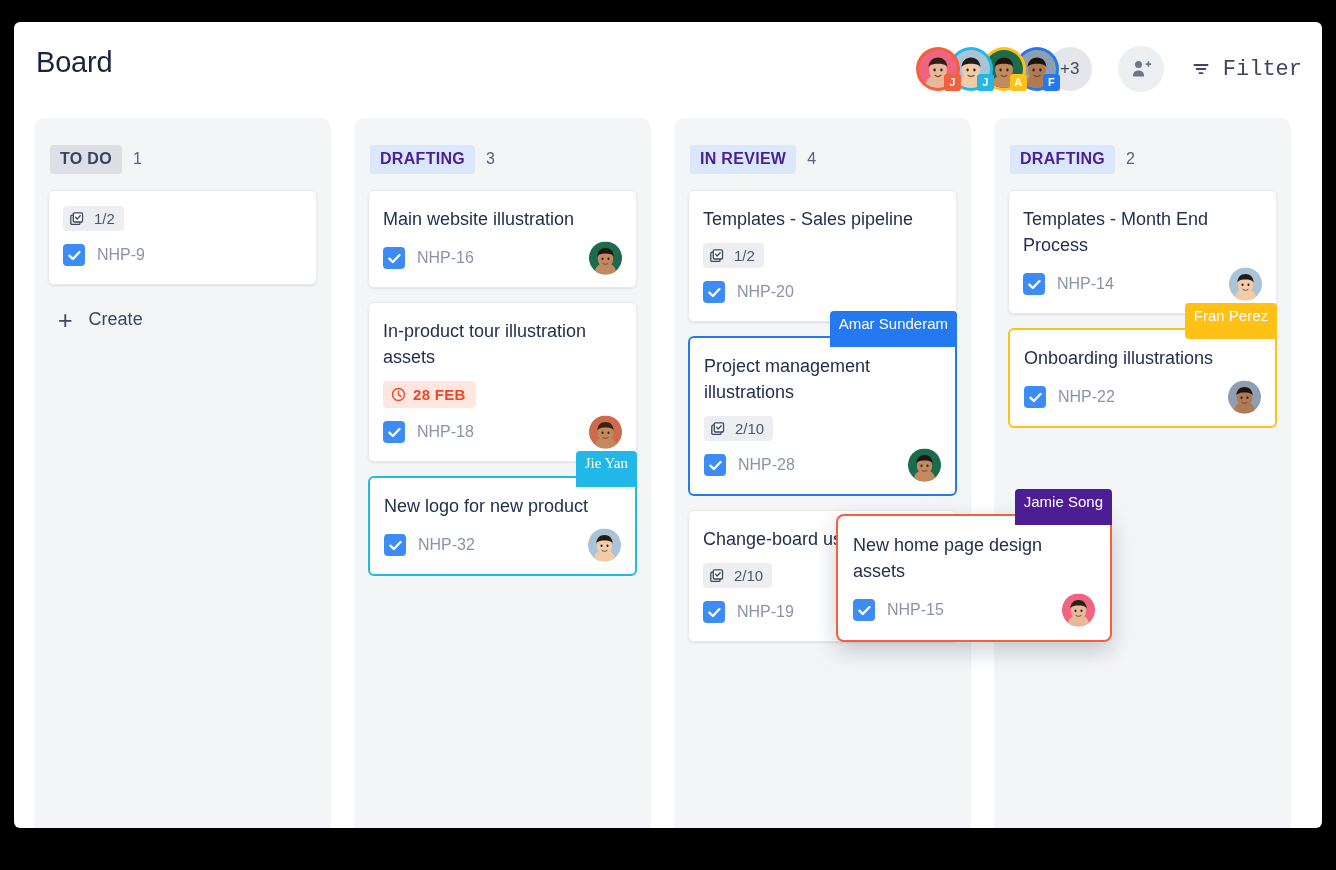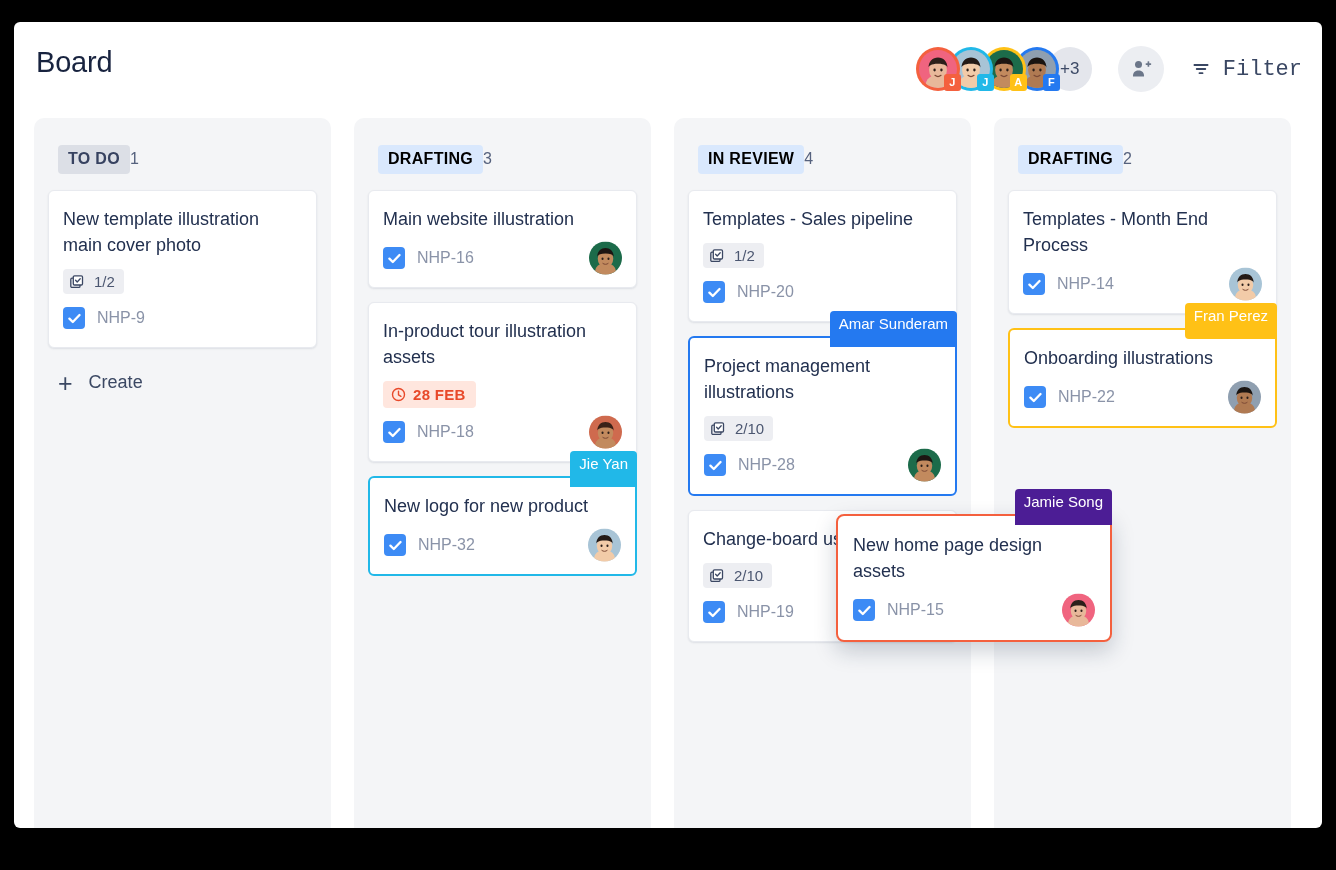--- a/index.html
+++ b/index.html
@@ -150,33 +150,34 @@
     border-radius: 10px;
     padding: 12px 14px 0 14px;
     min-height: 722px;
     flex-shrink: 0;
     position: relative;
   }
 
   .col-head {
     display: flex;
     align-items: center;
-    margin: 14px 0 16px 10px;
+    gap: 11px;
+    margin: 14px 0 16px 2px;
     height: 30px;
   }
 
   .col-pill {
     border-radius: 4px;
     padding: 5px 10px 6px 10px;
     font-size: 16px;
     font-weight: 700;
     letter-spacing: 0.3px;
   }
   .col-pill.grey { background: #dcdfe6; color: #374260; }
-  .col-pill.blue { background: #d9e8fd; color: #000000; }
+  .col-pill.blue { background: #d9e8fd; color: #4c1d95; }
 
   .col-count {
     font-size: 16px;
     color: #56627e;
   }
 
   
   .card {
     background: #ffffff;
     border-radius: 6px;
@@ -266,21 +267,21 @@
     position: absolute;
     top: -27px;
     right: -2px;
     color: #ffffff;
     font-size: 15px;
     padding: 4px 9px 15px 9px;
     border-radius: 4px 4px 0 0;
     white-space: nowrap;
     z-index: 6;
   }
-  .tag-cyan   { background: #21b8e8; }
+  .tag-cyan   { background: #21b8e8; font-family: Liberation Serif, serif; }
   .tag-blue   { background: #2479f0; }
   .tag-yellow { background: #ffc116; border-radius: 4px 4px 0 4px; }
   .tag-orange { background: #4c1d95; }
 
   
   .floating-card {
     position: absolute;
     left: 822px;
     top: 492px;
     width: 276px;
@@ -397,21 +398,20 @@
     </div>
   </div>
 
   <div class="board-columns" id="board-columns">
       <div class="column">
         <div class="col-head">
           <span class="col-pill grey">TO DO</span>
           <span class="col-count">1</span>
         </div>
         <div class="card">
-          <div class="card-title">New template illustration main cover photo</div>
           <div class="badge-row"><span class="subtask-badge">
               <svg width="16" height="16" viewBox="0 0 16 16">
                 <rect x="0.8" y="4.2" width="9.2" height="9.2" rx="1.2" fill="none" stroke="#3b4763" stroke-width="1.3"></rect>
                 <rect x="3.3" y="1.8" width="9.2" height="9.2" rx="1.2" fill="#fff" stroke="#3b4763" stroke-width="1.3"></rect>
                 <path d="M5.6 6.3l1.6 1.7 3-3.2" stroke="#3b4763" stroke-width="1.3" fill="none" stroke-linecap="round" stroke-linejoin="round"></path>
               </svg>
               <span>1/2</span>
             </span></div>
           <div class="card-footer">
             <span class="check-icon">

